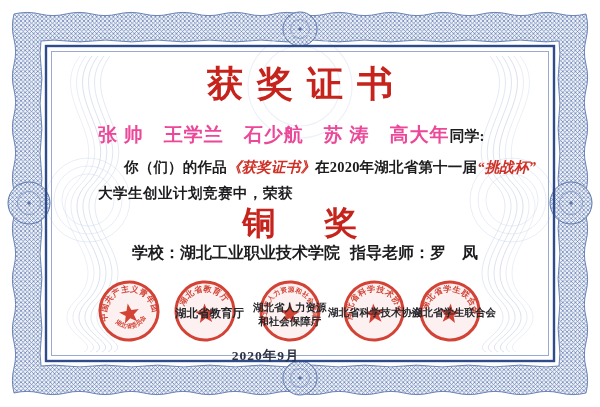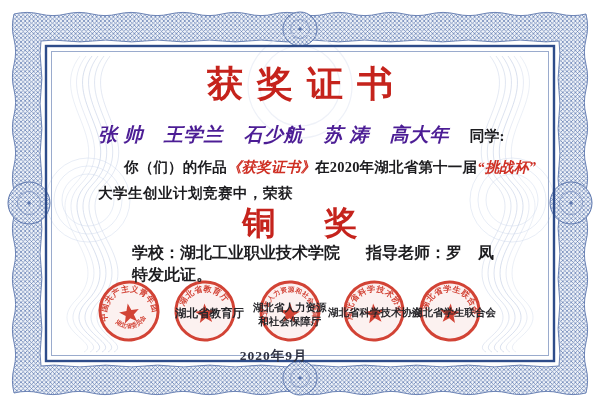--- a/index.html
+++ b/index.html
@@ -8,39 +8,39 @@
     font-family:"Liberation Serif","DejaVu Serif",serif;color:#1d1d20;
   }
   #deco{position:absolute;left:0;top:0;width:600px;height:407px;z-index:0;}
   .abs{position:absolute;z-index:2;}
   .title{
     top:60px;left:0;width:600px;text-align:center;
     font-size:36px;font-weight:bold;letter-spacing:14px;text-indent:14px;
     color:var(--title_red);
   }
   .names-line{top:122px;left:98px;white-space:nowrap;}
-  .names{font-size:19px;font-weight:bold;font-style:italic;letter-spacing:1px;color:#4c1d95;}
-  .names-suffix{font-size:15px;font-weight:bold;margin-left:20px;font-style:normal;}
+  .names{font-size:19px;font-weight:bold;letter-spacing:1px;color:#ec4899;}
+  .names-suffix{font-size:15px;font-weight:bold;margin-left:0;font-style:normal;}
   .body1{top:158px;left:124px;font-size:14.5px;font-weight:bold;white-space:nowrap;letter-spacing:.2px;}
   .red-script{color:var(--script_red);font-style:italic;font-weight:bold;}
   .body2{top:184px;left:98px;font-size:14.5px;font-weight:bold;letter-spacing:.5px;text-align:center;}
   .award{
     top:201px;left:0;width:600px;text-align:center;
     font-size:33px;font-weight:bold;letter-spacing:8px;text-indent:8px;color:var(--title_red);
   }
   .school-line{top:243px;left:132px;font-size:16px;font-weight:bold;white-space:nowrap;}
-  .advisor{margin-left:26px;}
+  .advisor{margin-left:10px;}
   .closing{top:265px;left:132px;font-size:16px;font-weight:bold;}
   .stamp{position:absolute;width:66px;height:66px;z-index:1;opacity:.95;}
   .caption{
     position:absolute;z-index:3;font-weight:bold;color:#26262a;
     white-space:nowrap;line-height:1.3;text-align:center;
   }
   .date{
-    top:347px;left:12px;width:523px;text-align:center;
+    top:347px;left:4px;width:523px;text-align:center;
     font-size:13.5px;font-weight:bold;color:#2f3242;letter-spacing:1px;
   }
 </style>
 </head>
 <body>
 
 <div class="cert">
   <svg id="deco" viewBox="0 0 600 407">
       <defs>
         <pattern id="mesh" width="4.2" height="4.2" patternUnits="userSpaceOnUse">
@@ -100,21 +100,20 @@
   </div>
 
   <div class="abs body2">大学生创业计划竞赛中，荣获</div>
 
   <div class="abs award">铜　奖</div>
 
   <div class="abs school-line">
     <span>学校：</span><span>湖北工业职业技术学院</span><span class="advisor"><span>指导老师：</span><span>罗　凤</span></span>
   </div>
 
-  <div class="abs closing">特发此证。</div>
 
   <div id="stamps">
       <div class="stamp" style="left: 96px; top: 278px; transform: rotate(-10deg);"><svg viewBox="0 0 66 66" width="66" height="66">
           <defs>
             <path id="arcTop0" d="M 12,46 A 23,23 0 1 1 54,46" fill="none"></path>
             <path id="arcBot0" d="M 15,37 A 19,19 0 0 0 51,37" fill="none"></path>
           </defs>
           <circle cx="33" cy="33" r="29" fill="#d0392b" fill-opacity="0.07" stroke="#d0392b" stroke-width="3"></circle>
           <text font-size="8.2" font-weight="bold" fill="#d0392b" text-anchor="middle" letter-spacing="0.4" font-family="&quot;Liberation Serif&quot;,serif"><textPath href="#arcTop0" xlink:href="#arcTop0" startOffset="50%">中国共产主义青年团</textPath></text>
           <polygon points="33.0,25.5 35.5,32.5 43.0,32.8 37.1,37.3 39.2,44.5 33.0,40.3 26.8,44.5 28.9,37.3 23.0,32.8 30.5,32.5" fill="#d0392b"></polygon>

